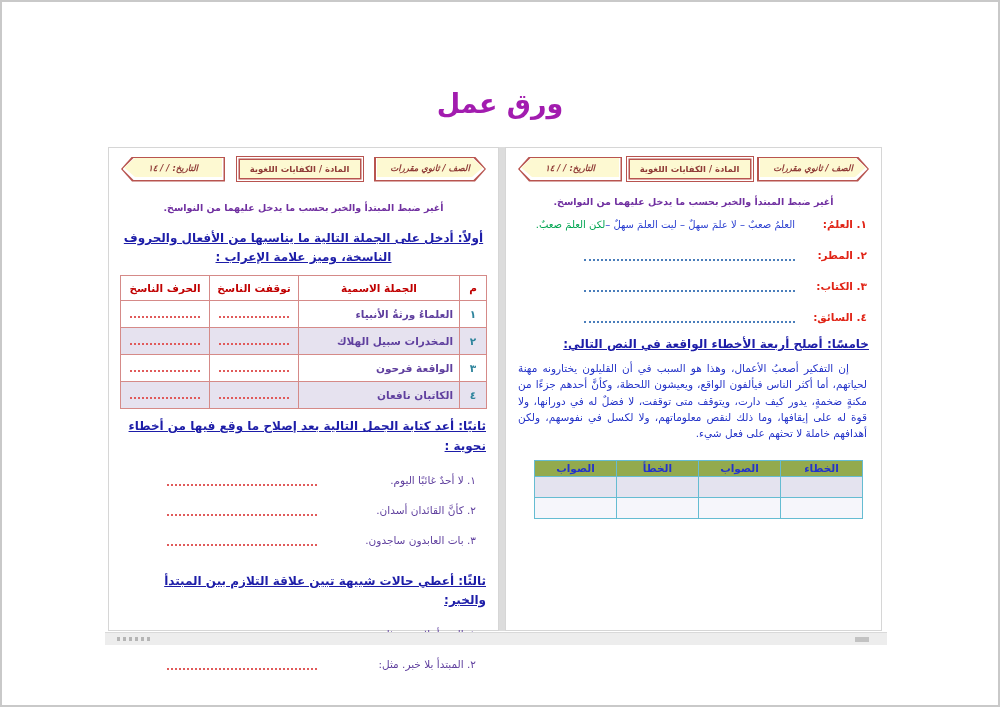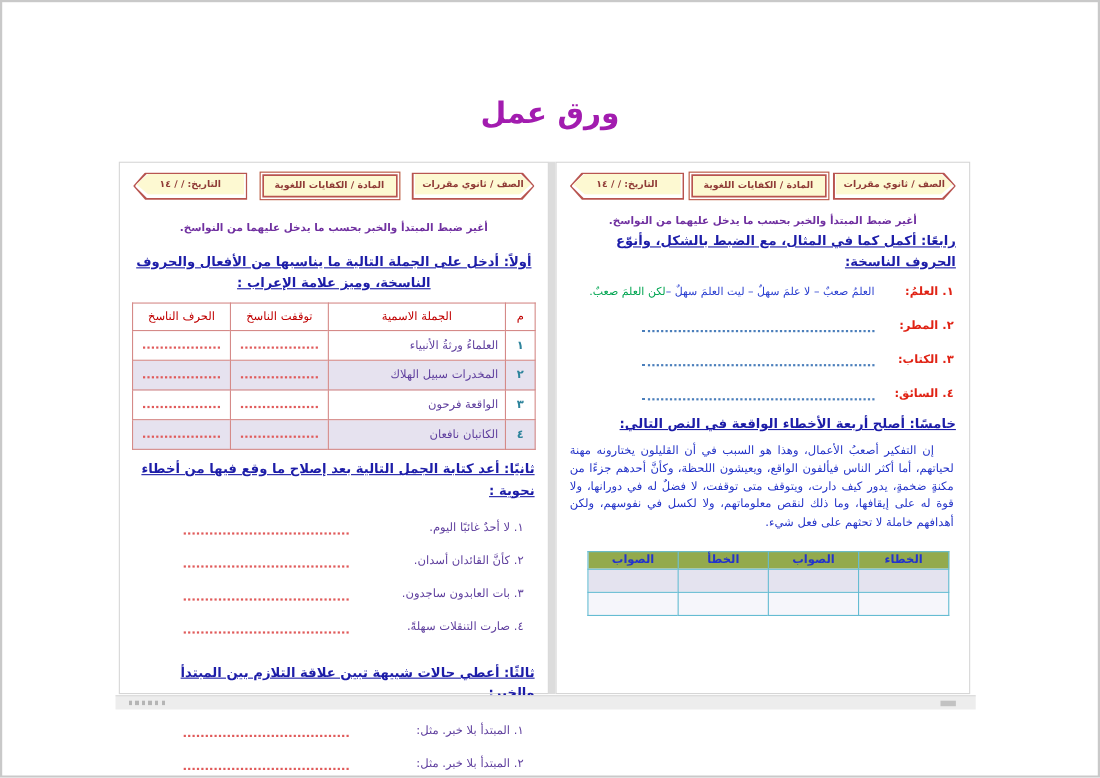--- a/index.html
+++ b/index.html
@@ -52,20 +52,21 @@
     display:flex; justify-content:space-between; align-items:center;
     padding:8px 12px 0 12px;
   }
   .shape-outer { background:#b8544f; }
   .shape-mid   { background:#ffffff; margin:1.5px; }
   .shape-inner {
     background:#fdf9d2; margin:1.5px;
     display:flex; align-items:center; justify-content:center;
     color:#8f3a36; font-weight:bold; font-size:8.5px; white-space:nowrap;
     padding:0 8px;
+    font-style:italic;
   }
   .arrow-right, .arrow-right .shape-mid, .arrow-right .shape-inner {
     clip-path: polygon(0 0, calc(100% - 11px) 0, 100% 50%, calc(100% - 11px) 100%, 0 100%);
   }
   .arrow-left, .arrow-left .shape-mid, .arrow-left .shape-inner {
     clip-path: polygon(11px 0, 100% 0, 100% 100%, 11px 100%, 0 50%);
   }
   .banner { height:25px; }
   .banner .shape-mid { height:22px; }
   .banner .shape-inner { height:19px; }
@@ -98,22 +99,23 @@
 
   
   .lp-heading1 { margin-top:16px; text-align:center; }
   table.naskh-table {
     width:calc(100% - 22px); margin:8px 11px 0 11px;
     border-collapse:collapse; table-layout:fixed;
   }
   table.naskh-table td, table.naskh-table th {
     border:1px solid #d58a88; height:27px; padding:0 6px;
     font-size:10.5px;
-  }
-  table.naskh-table th { color:#c00000; font-weight:normal; text-align:center; background:#ffffff; height:25px; }
+    font-weight:bold;
+  }
+  table.naskh-table th { color:#c00000; font-weight:bold; text-align:center; background:#ffffff; height:25px; }
   .col-num { width:27px; }
   .col-sent { width:44%; }
   .row-alt td { background:#e6e2ef; }
   .cell-num { text-align:center; color:#2e849c; font-weight:bold; }
   .cell-sent { text-align:right; color:#5f3f9e; }
   .cell-blank { text-align:center; }
   .cell-blank .dots { width:92%; }
 
   .lp-sec2-heading { margin-top:8px; }
   .fix-item {
@@ -238,24 +240,20 @@
       <span class="dots"></span>
     </div>
     <div class="fix-item">
       <span class="sent">٢. كأنَّ القائدان أسدان.</span>
       <span class="dots"></span>
     </div>
     <div class="fix-item">
       <span class="sent">٣. بات العابدون ساجدون.</span>
       <span class="dots"></span>
     </div>
-    <div class="fix-item">
-      <span class="sent">٤. صارت التنقلات سهلةً.</span>
-      <span class="dots"></span>
-    </div>
 
     <div class="sec-heading lp-sec3-heading">ثالثًا: أعطي حالات شبيهة تبين علاقة التلازم بين المبتدأ والخبر:</div>
 
     <div class="fix-item">
       <span class="sent">١. المبتدأ بلا خبر. مثل:</span>
       <span class="dots"></span>
     </div>
     <div class="fix-item">
       <span class="sent">٢. المبتدأ بلا خبر. مثل:</span>
       <span class="dots"></span>
@@ -276,21 +274,20 @@
       </div>
       <div class="banner b-date shape-outer arrow-left">
         <div class="shape-mid">
             <div class="shape-inner">التاريخ:  /  / ١٤</div>
           </div>
       </div>
     </div>
 
     <div class="objective rp-objective">أغير ضبط المبتدأ والخبر بحسب ما يدخل عليهما من النواسخ.</div>
 
-    <div class="sec-heading rp-heading4">رابعًا: أكمل كما في المثال، مع الضبط بالشكل، وأنوّع الحروف الناسخة:</div>
 
     <div class="complete-example">
       <span class="c-label">١. العلمُ:</span>
       <span class="ans-blue">العلمُ صعبٌ – لا علمَ سهلٌ – ليت العلمَ سهلٌ – </span>
       <span class="ans-green">لكن العلمَ صعبٌ.</span>
     </div>
 
     <div class="complete-item">
       <span class="c-label">٢. المطر:</span>
       <span class="dots dots-blue"></span>

